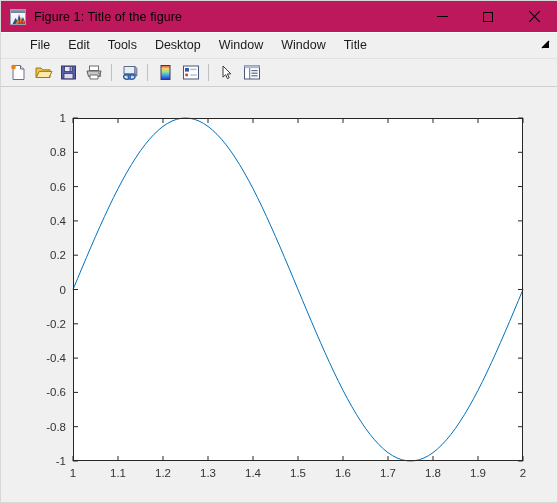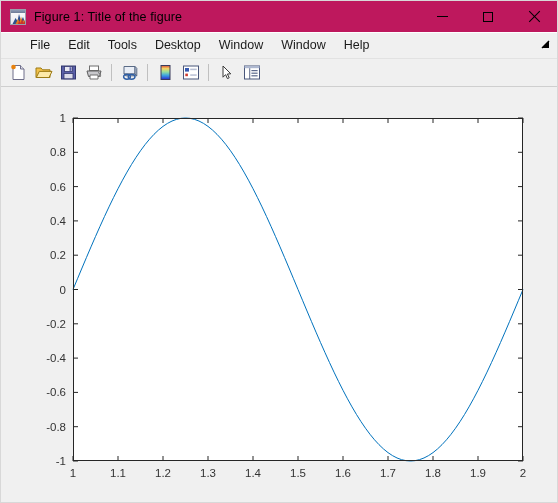--- a/index.html
+++ b/index.html
@@ -207,21 +207,21 @@
     </div>
   </div>
 
   <div id="menubar">
     <div class="menu-item">File</div>
     <div class="menu-item">Edit</div>
     <div class="menu-item">Tools</div>
     <div class="menu-item">Desktop</div>
     <div class="menu-item">Window</div>
     <div class="menu-item">Window</div>
-    <div class="menu-item">Help</div>
+    <div class="menu-item">Title</div>
 
     <div id="dock-icon">
       <svg width="13" height="13" viewBox="0 0 13 13">
         <path d="M11 2 L11 9 L4 9 Z" fill="#000000"></path>
         <path d="M11 2 L4 9" stroke="#000000" stroke-width="1.4" fill="none"></path>
       </svg>
     </div>
   </div>
 
   <div id="toolbar">

